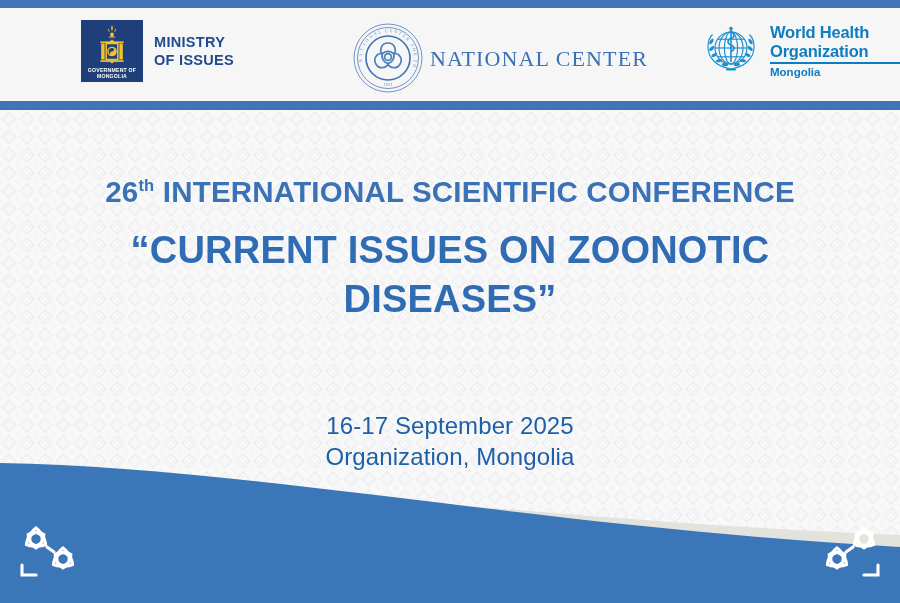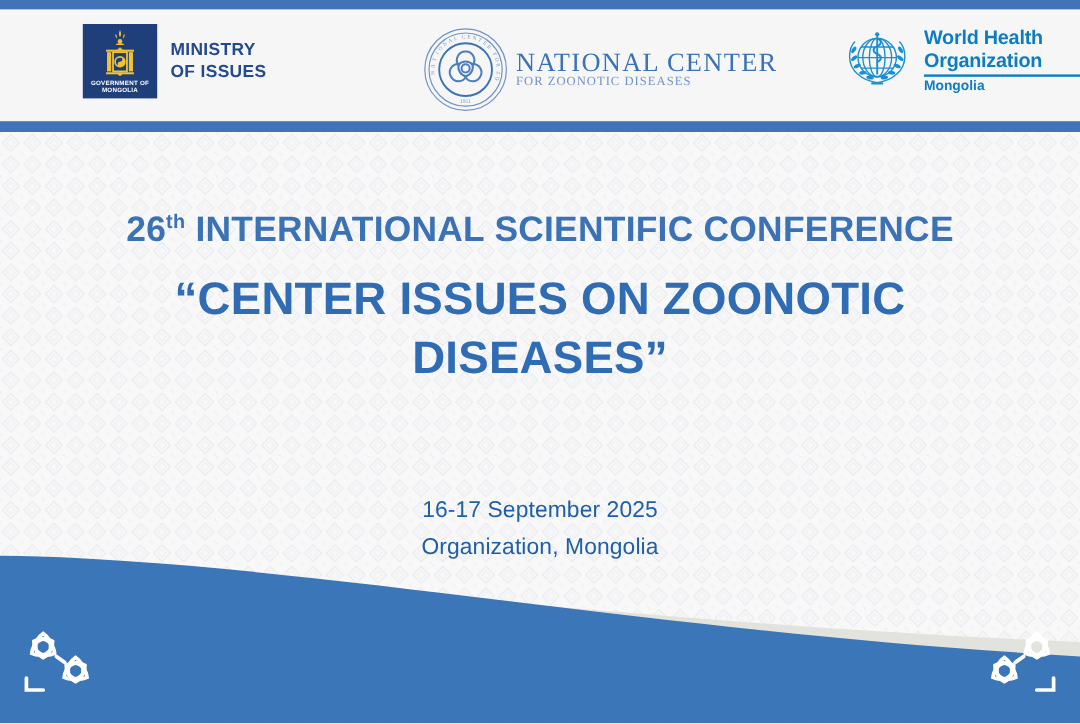--- a/index.html
+++ b/index.html
@@ -26,21 +26,21 @@
     background:#f6f6f7;
     display:flex;align-items:center;
   }
   .header-divider{
     position:absolute;left:0;top:101px;width:900px;height:9px;
     background:#4272b8;
   }
 
   
   .logo-slot{position:absolute;display:flex;align-items:center;}
-  .logo-moh{left:24px;top:20px;padding-left:45px;}
+  .logo-moh{left:36px;top:20px;padding-left:45px;}
   .logo-nczd{left:352px;top:22px;}
   .logo-who{left:700px;top:20px;}
 
   
   .moh-emblem{
     width:62px;height:62px;background:#1f3f7a;
     position:relative;
     display:flex;flex-direction:column;align-items:center;justify-content:flex-end;
     padding-bottom:3px;box-sizing:border-box;
   }
@@ -101,21 +101,21 @@
   .line-conf sup{font-size:.56em;vertical-align:super;line-height:0;}
   .line-topic{
     color:#2f6cb4;font-weight:bold;font-size:38px;line-height:49px;
     margin-top:17px;letter-spacing:.2px;
   }
 
   .meta-block{
     position:absolute;left:0;top:300px;width:900px;text-align:center;z-index:5;
   }
   .meta-line{
-    color:#1f5fa8;font-size:19px;line-height:31px;letter-spacing:.1px;
+    color:#1f5fa8;font-size:24px;line-height:31px;letter-spacing:.1px;
   }
 
   
   .wave{position:absolute;left:0;bottom:0;width:900px;height:140px;z-index:6;}
   .knot{position:absolute;z-index:7;}
   .knot-left{left:14px;bottom:22px;}
   .knot-right{right:14px;bottom:22px;}
 </style>
 </head>
 <body>
@@ -199,21 +199,20 @@
           </g>
           <g transform="rotate(240)">
             <path d="M0 -14 a7 7 0 0 1 6 11 a8 8 0 0 0 -12 0 a7 7 0 0 1 6 -11 Z"></path>
           </g>
           <circle cx="0" cy="0" r="3.4"></circle>
         </g>
         <text x="36" y="63.5" text-anchor="middle" font-size="4.6" fill="#6f93c4" font-family="Liberation Serif, serif">1951</text>
       </svg>
       <div class="nczd-text">
         <div class="nczd-l1">NATIONAL CENTER</div>
-        <div class="nczd-l2">FOR ZOONOTIC DISEASES</div>
       </div>
     </div>
   </div>
 
   <div class="logo-slot logo-who">
     <div class="who-wrap">
       <svg width="62" height="62" viewBox="0 0 62 62">
         <g stroke="#1b8fd0" fill="none" stroke-width="1.15">
 
           <circle cx="31" cy="28" r="16"></circle>
@@ -269,21 +268,21 @@
           <path d="M0 0 L2.2 0 M0 0 L0 2.2" stroke="#eceef2" stroke-width="1"></path>
           <path d="M18 18 L15.8 18 M18 18 L18 15.8" stroke="#eceef2" stroke-width="1"></path>
         </pattern>
       </defs>
       <rect width="900" height="493" fill="url(#diamondgrid)"></rect>
     </svg>
 
     <div class="title-block">
       <div class="line-conf"><span>26</span><sup>th</sup><span> INTERNATIONAL SCIENTIFIC CONFERENCE</span></div>
       <div class="line-topic">
-        <div>“CENTER ISSUES ON ZOONOTIC</div>
+        <div>“CURRENT ISSUES ON ZOONOTIC</div>
         <div>DISEASES”</div>
       </div>
     </div>
 
     <div class="meta-block">
       <div class="meta-line">16-17 September 2025</div>
       <div class="meta-line">Organization, Mongolia</div>
     </div>
   </div>
 

